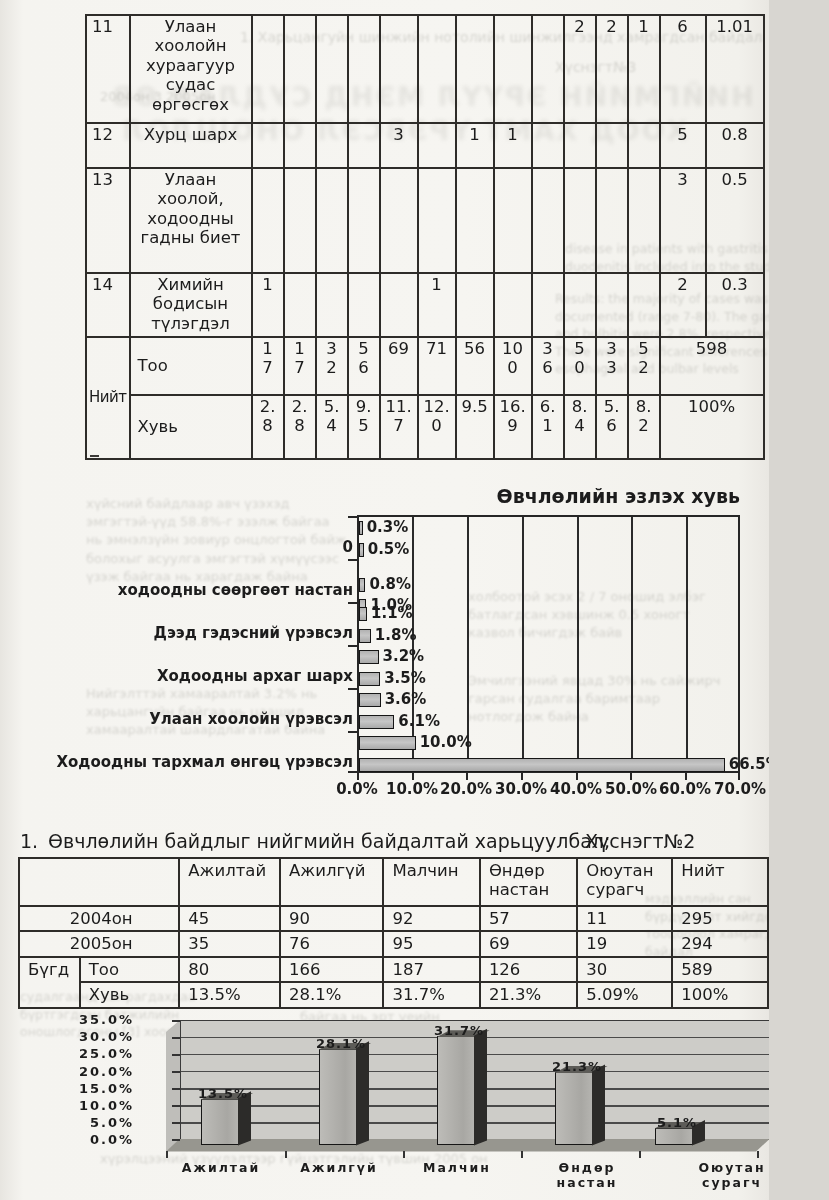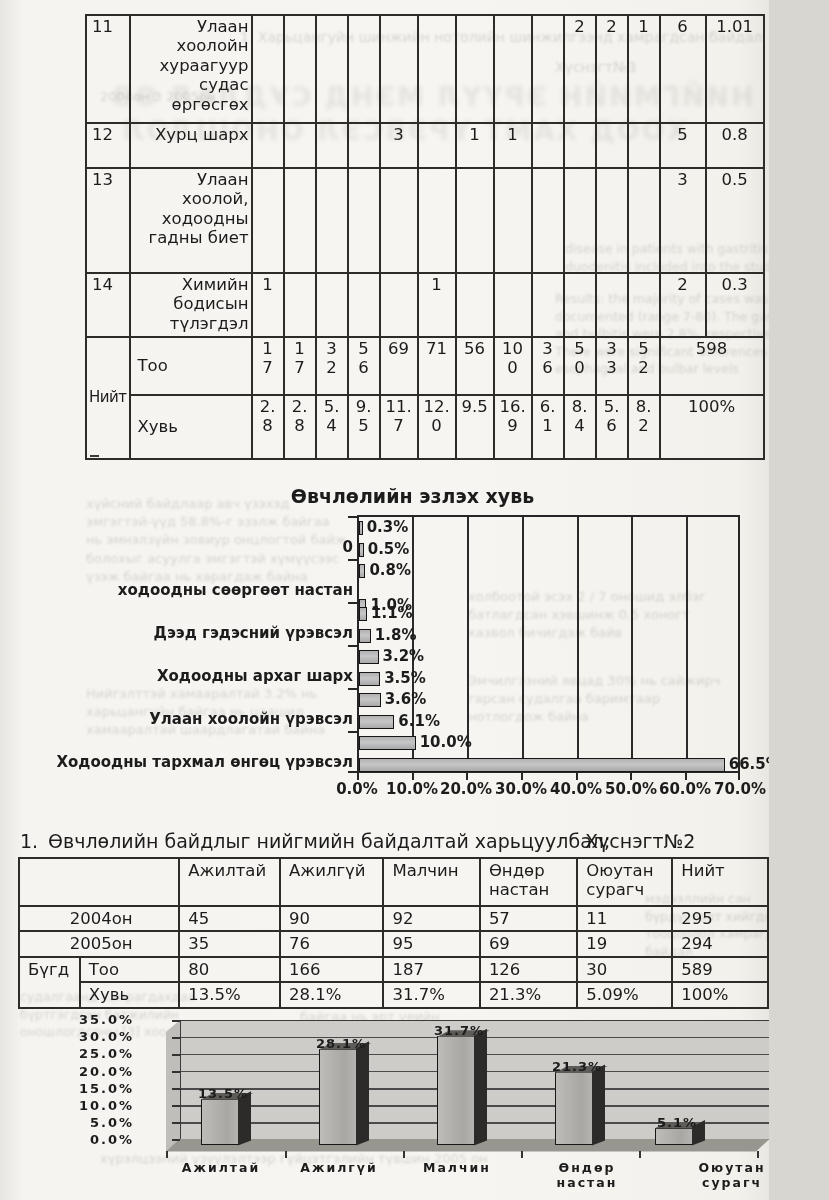--- a/index.html
+++ b/index.html
@@ -10,34 +10,34 @@
   .bl{position:absolute;z-index:1;color:#8d8c85;opacity:.30;filter:blur(1.2px);
       font-size:13px;line-height:1.4;}
   .bl.big{font-size:27px;font-weight:bold;opacity:.16;filter:blur(2.2px);letter-spacing:2px;white-space:nowrap;}
   .mir{transform:scaleX(-1);}
   .spk{position:absolute;z-index:3;background:#3c3a37;border-radius:50%;}
   
   .t1{position:absolute;left:85px;top:14px;z-index:2;border-collapse:collapse;
       font-size:16.5px;line-height:1.18;}
   .t1 td{border:2px solid #2e2c29;padding:1px 2px;vertical-align:top;text-align:center;}
   .t1 td.num{width:34px;text-align:left;padding-left:5px;}
-  .t1 td.name{width:116px;text-align:right;}
+  .t1 td.name{width:116px;text-align:center;}
   .t1 td.d{word-break:break-all;}
   .t1 td.n{width:20px;padding:1px 5px;}
   .t1 td.m{width:28px;padding:1px 4px;}
   .t1 td.tot{width:40px;}
   .t1 td.pct{width:52px;}
   .t1 td.grand{text-align:center;}
   .t1 td.niit{vertical-align:middle;font-size:15px;letter-spacing:-0.5px;white-space:nowrap;padding-left:2px;}
   .t1 td.sublabel{vertical-align:middle;text-align:left;padding-left:7px;}
   .t1 tr.r11{height:108px;} .t1 tr.r12{height:45px;} .t1 tr.r13{height:105px;}
   .t1 tr.r14{height:64px;} .t1 tr.rtoo{height:58px;} .t1 tr.rhuvi{height:64px;}
   
   .chart1{position:absolute;left:85px;top:485px;width:660px;height:330px;z-index:2;}
-  .c1-title{position:absolute;left:0;top:0;width:655px;text-align:center;
+  .c1-title{position:absolute;left:0;top:0;width:655px;text-align:right;
             font-size:19px;font-weight:bold;}
   .c1-plot{position:absolute;left:272px;top:30px;width:383px;height:258px;
            border:2px solid #262626;box-sizing:border-box;}
   .vgl{position:absolute;top:0;bottom:0;width:1.5px;background:#2a2a2a;}
   .gt{position:absolute;left:-11px;width:9px;height:2px;background:#262626;}
   .brow{position:absolute;left:0;height:21.5px;white-space:nowrap;}
   .hbar{display:inline-block;vertical-align:top;height:12px;margin-top:4px;
         background:#bcbcbc;border:1.5px solid #161616;
         background-image:linear-gradient(0deg,#a9a9a9,#c6c6c6 55%,#b2b2b2);}
   .hval{display:inline-block;vertical-align:top;line-height:20px;margin-left:4px;
@@ -238,21 +238,21 @@
       <div class="vgl" style="left:327px"></div>
       <div class="gt" style="top:-1px"></div>
       <div class="gt" style="top:42px"></div>
       <div class="gt" style="top:85px"></div>
       <div class="gt" style="top:128px"></div>
       <div class="gt" style="top:171px"></div>
       <div class="gt" style="top:214px"></div>
       <div class="gt" style="top:254px"></div>
       <div class="brow" style="top:0px"><span class="hbar" style="width: 1.641px;"></span><span class="hval">0.3%</span></div>
       <div class="brow" style="top:21.5px"><span class="hbar" style="width: 2.735px;"></span><span class="hval">0.5%</span></div>
-      <div class="brow" style="top:43px"><span class="hbar" style="width: 4.376px;"></span><span class="hval">0.8%</span></div>
+      <div class="brow" style="top:57px"><span class="hbar" style="width: 4.376px;"></span><span class="hval">0.8%</span></div>
       <div class="brow" style="top:78px"><span class="hbar" style="width: 5.47px;"></span><span class="hval">1.0%</span></div>
       <div class="brow" style="top:86px"><span class="hbar" style="width: 6.017px;"></span><span class="hval">1.1%</span></div>
       <div class="brow" style="top:107.5px"><span class="hbar" style="width: 9.846px;"></span><span class="hval">1.8%</span></div>
       <div class="brow" style="top:129px"><span class="hbar" style="width: 17.504px;"></span><span class="hval">3.2%</span></div>
       <div class="brow" style="top:150.5px"><span class="hbar" style="width: 19.145px;"></span><span class="hval">3.5%</span></div>
       <div class="brow" style="top:172px"><span class="hbar" style="width: 19.692px;"></span><span class="hval">3.6%</span></div>
       <div class="brow" style="top:193.5px"><span class="hbar" style="width: 33.367px;"></span><span class="hval">6.1%</span></div>
       <div class="brow" style="top:215px"><span class="hbar" style="width: 54.7px;"></span><span class="hval">10.0%</span></div>
       <div class="brow" style="top:236.5px"><span class="hbar" style="width: 363.755px;"></span><span class="hval">66.5%</span></div>
     </div>

